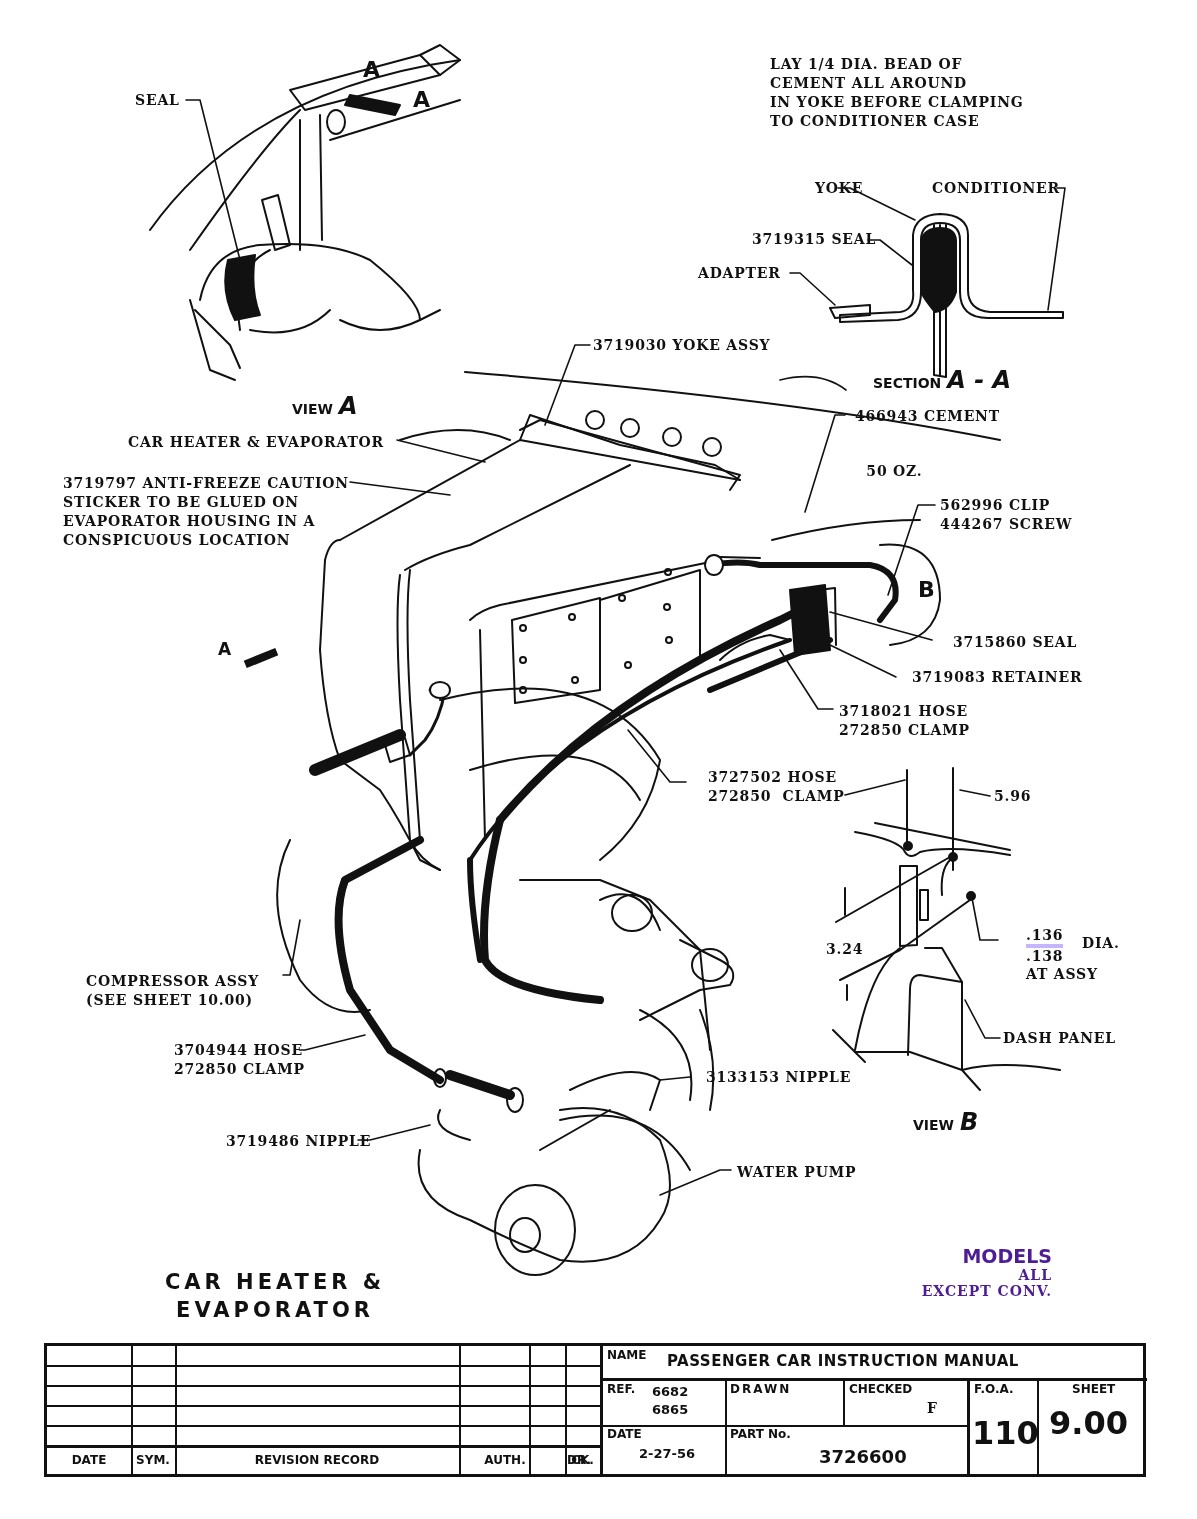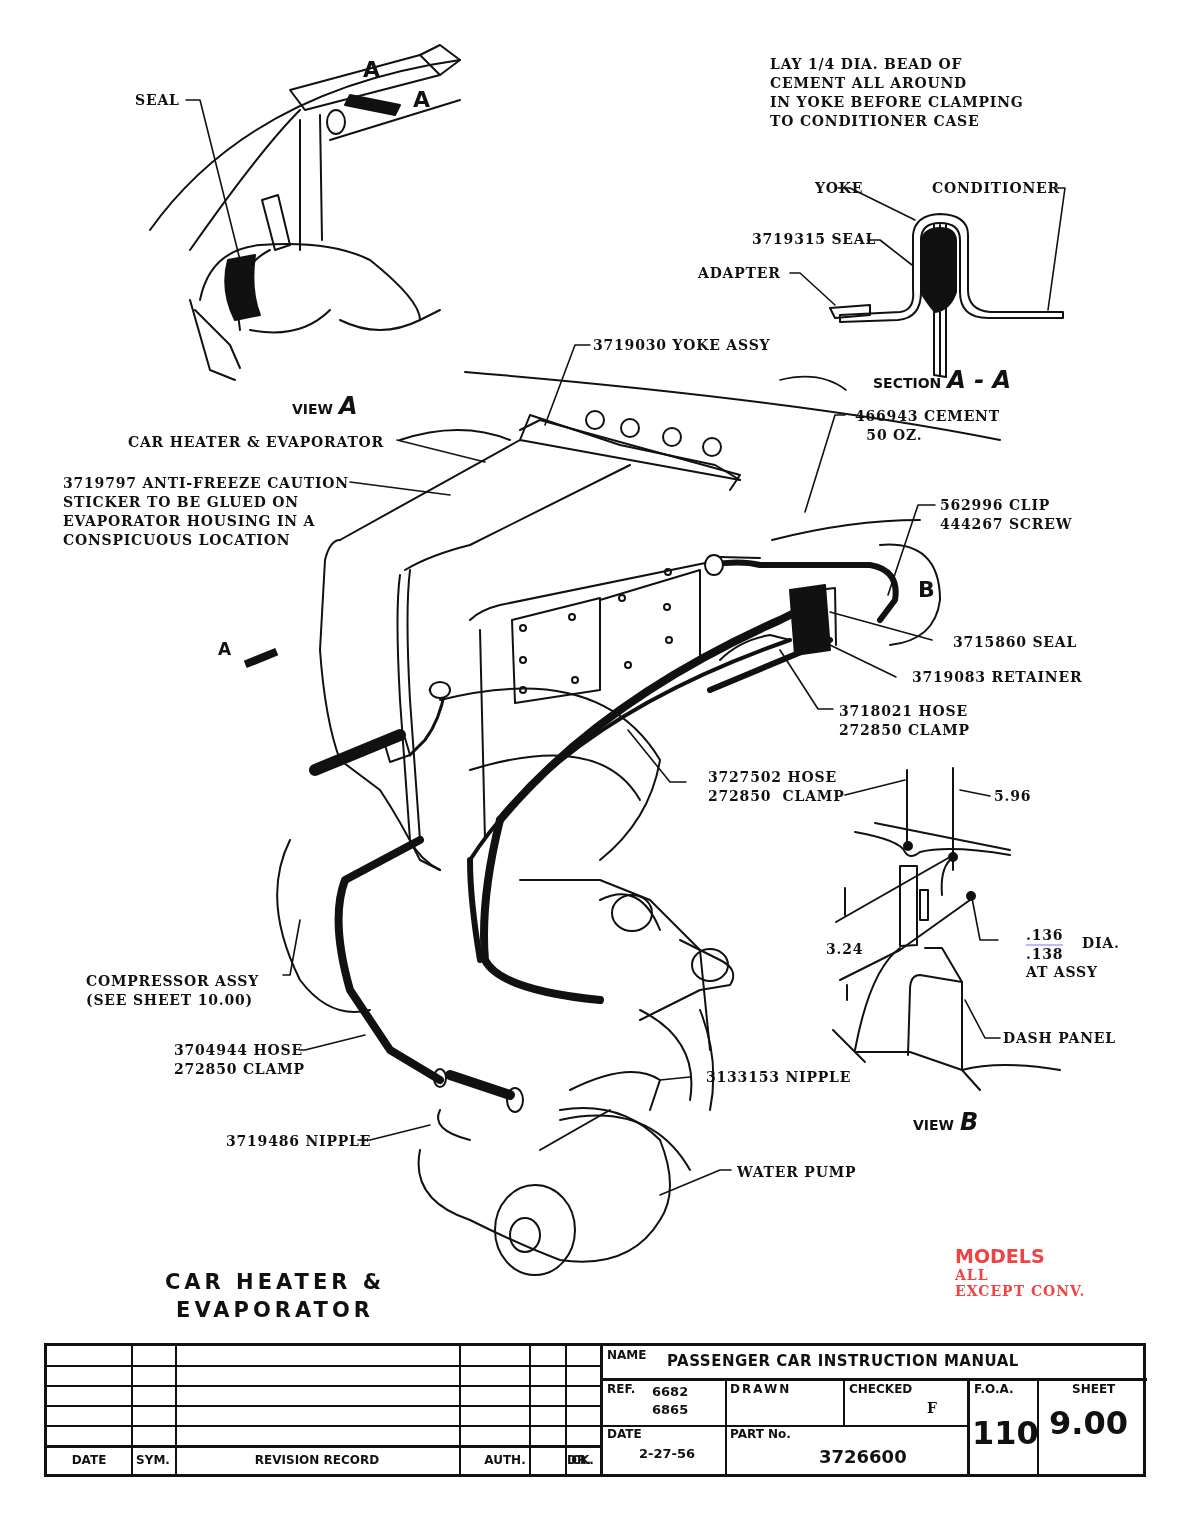--- a/index.html
+++ b/index.html
@@ -3,21 +3,21 @@
 <meta charset="utf-8">
 <style>
   html, body { margin:0; padding:0; background:#ffffff; }
   body { width:1197px; height:1519px; position:relative; overflow:hidden; color:#111; }
   .lbl { position:absolute; font-family:"DejaVu Serif","Liberation Serif",serif; font-weight:bold; font-size:14px; line-height:19px; letter-spacing:0.8px; white-space:pre; color:#111; }
   .sans { font-family:"DejaVu Sans","Liberation Sans",sans-serif; font-weight:bold; }
   .viewlbl { position:absolute; font-family:"DejaVu Sans","Liberation Sans",sans-serif; font-weight:bold; font-size:14px; color:#111; }
   .viewlbl b { font-size:24px; margin-left:6px;font-style:italic; }
   svg#drawing { position:absolute; left:0; top:0; }
   .title { position:absolute; left:70px; top:1268px; font-family:"DejaVu Sans","Liberation Sans",sans-serif; font-weight:900; font-size:21px; letter-spacing:4px; line-height:28px; text-align:center; width:410px; color:#111;}
-  .models { position:absolute; left:955px; top:1245px; width:150px; text-align:left; color:#ef4444;}
+  .models { position:absolute; left:902px; top:1245px; width:150px; text-align:right; color:#4c1d95;}
   .models .m1 { font-family:"DejaVu Sans","Liberation Sans",sans-serif; font-weight:bold; font-size:19px; }
   .models .m2, .models .m3 { font-family:"DejaVu Serif","Liberation Serif",serif; font-weight:bold; font-size:14px; letter-spacing:1px; }
   
   .tb { position:absolute; left:44px; top:1343px; width:1102px; height:134px; border:3px solid #111; box-sizing:border-box; }
   .cell { position:absolute; box-sizing:border-box; font-family:"DejaVu Sans","Liberation Sans",sans-serif; font-weight:bold; color:#111; }
   .hline { position:absolute; height:0; border-top:2px solid #111; }
   .vline { position:absolute; width:0; border-left:2px solid #111; }
   .small { font-size:12px; }
   .rev-h { font-size:12px; text-align:center; line-height:28px; }
 </style>
@@ -209,21 +209,21 @@
   <div class="lbl" style="position:relative;">3719797 ANTI-FREEZE CAUTION</div>
   <div class="lbl" style="position:relative;">STICKER TO BE GLUED ON</div>
   <div class="lbl" style="position:relative;">EVAPORATOR HOUSING IN A</div>
   <div class="lbl" style="position:relative;">CONSPICUOUS LOCATION</div>
 </div>
 <div class="lbl sans" style="left:218px;top:640px;font-size:17px;">A</div>
 <div style="position:absolute;left:244px;top:654px;width:34px;height:8px;background:#111;transform:rotate(-22deg);"></div>
 
 <div style="position:absolute;left:855px;top:407px;">
   <div class="lbl" style="position:relative;">466943 CEMENT</div>
-  <div class="lbl" style="position:relative;">  50 OZ.</div>
+  <div class="lbl" style="position:relative;margin-top:36px;">  50 OZ.</div>
 </div>
 <div style="position:absolute;left:940px;top:496px;">
   <div class="lbl" style="position:relative;">562996 CLIP</div>
   <div class="lbl" style="position:relative;">444267 SCREW</div>
 </div>
 <div class="lbl sans" style="left:918px;top:580px;font-size:22px;">B</div>
 <div class="lbl" style="left:953px;top:633px;">3715860 SEAL</div>
 <div class="lbl" style="left:912px;top:668px;">3719083 RETAINER</div>
 <div style="position:absolute;left:839px;top:702px;">
   <div class="lbl" style="position:relative;">3718021 HOSE</div>
@@ -241,21 +241,21 @@
   <div class="lbl" style="position:relative;">3704944 HOSE</div>
   <div class="lbl" style="position:relative;">272850 CLAMP</div>
 </div>
 <div class="lbl" style="left:226px;top:1132px;">3719486 NIPPLE</div>
 <div class="lbl" style="left:706px;top:1068px;">3133153 NIPPLE</div>
 <div class="lbl" style="left:737px;top:1163px;">WATER PUMP</div>
 
 <div class="lbl" style="left:994px;top:787px;">5.96</div>
 <div class="lbl" style="left:826px;top:940px;text-align:right;">3.24</div>
 <div style="position:absolute;left:1026px;top:926px;">
-  <div class="lbl" style="position:relative;border-bottom:2px solid #c4b5fd;display:inline-block;line-height:17px;">.136</div>
+  <div class="lbl" style="position:relative;border-bottom:4px solid #c4b5fd;display:inline-block;line-height:17px;">.136</div>
   <div class="lbl" style="position:absolute;left:56px;top:8px;">DIA.</div>
   <div class="lbl" style="position:relative;line-height:17px;">.138</div>
   <div class="lbl" style="position:relative;line-height:19px;">AT ASSY</div>
 </div>
 <div class="lbl" style="left:1003px;top:1029px;">DASH PANEL</div>
 <div class="viewlbl" style="left:913px;top:1108px;"><span>VIEW</span><b>B</b></div>
 
 <div class="title">
   <div>CAR HEATER &amp; EVAPORATOR</div>
 </div>

